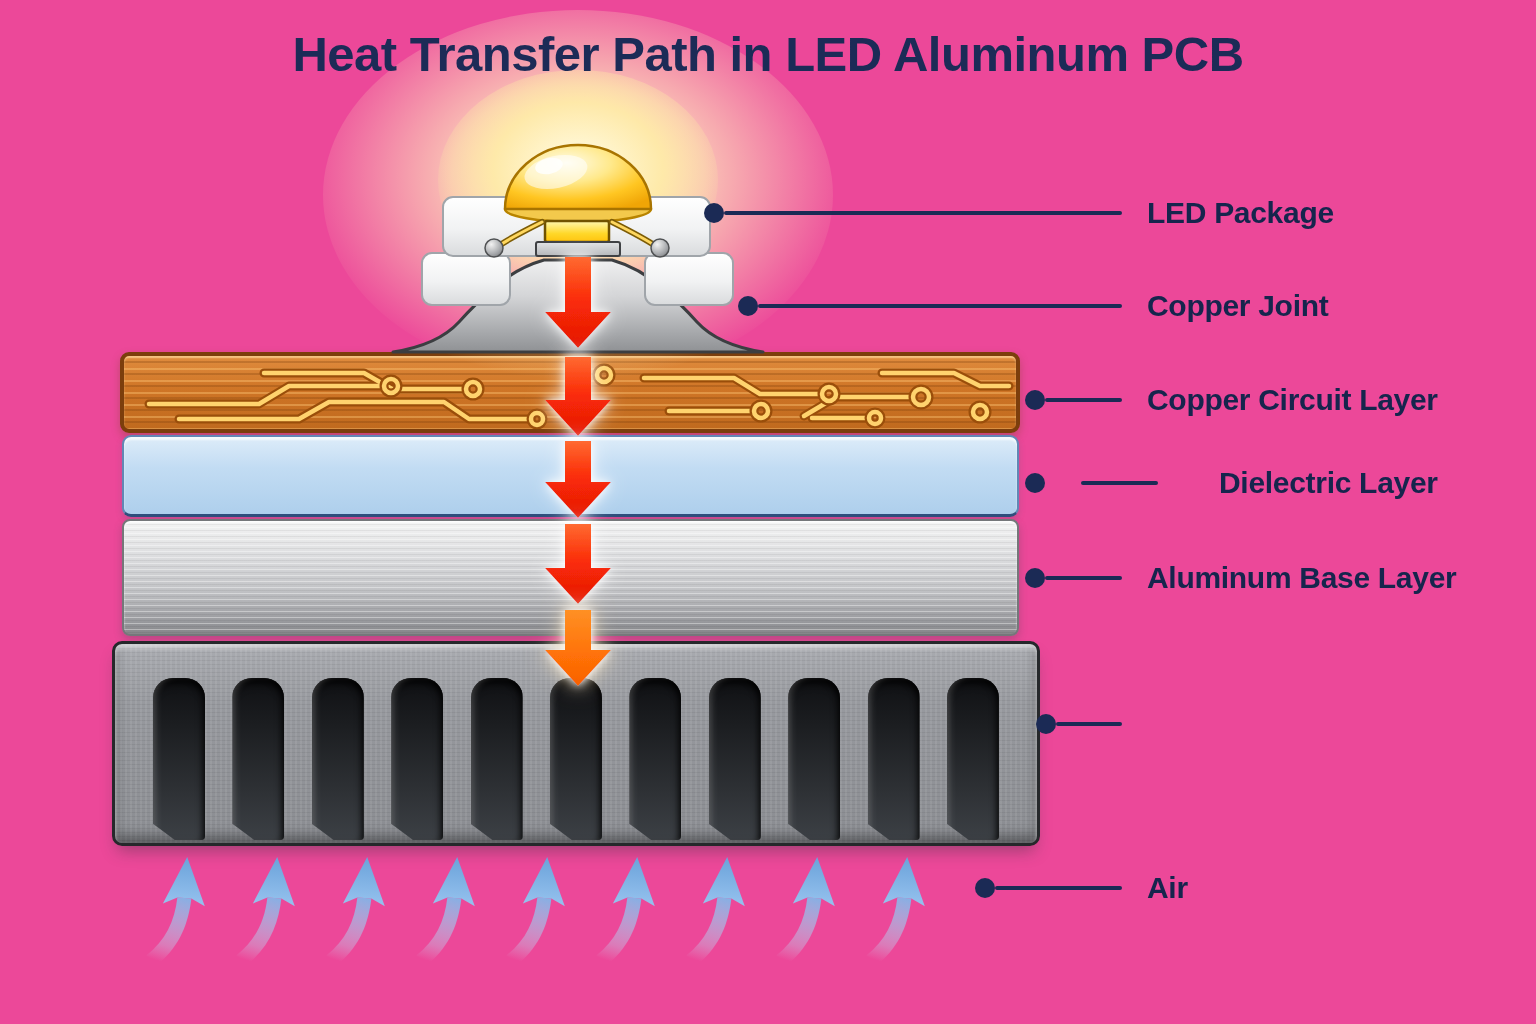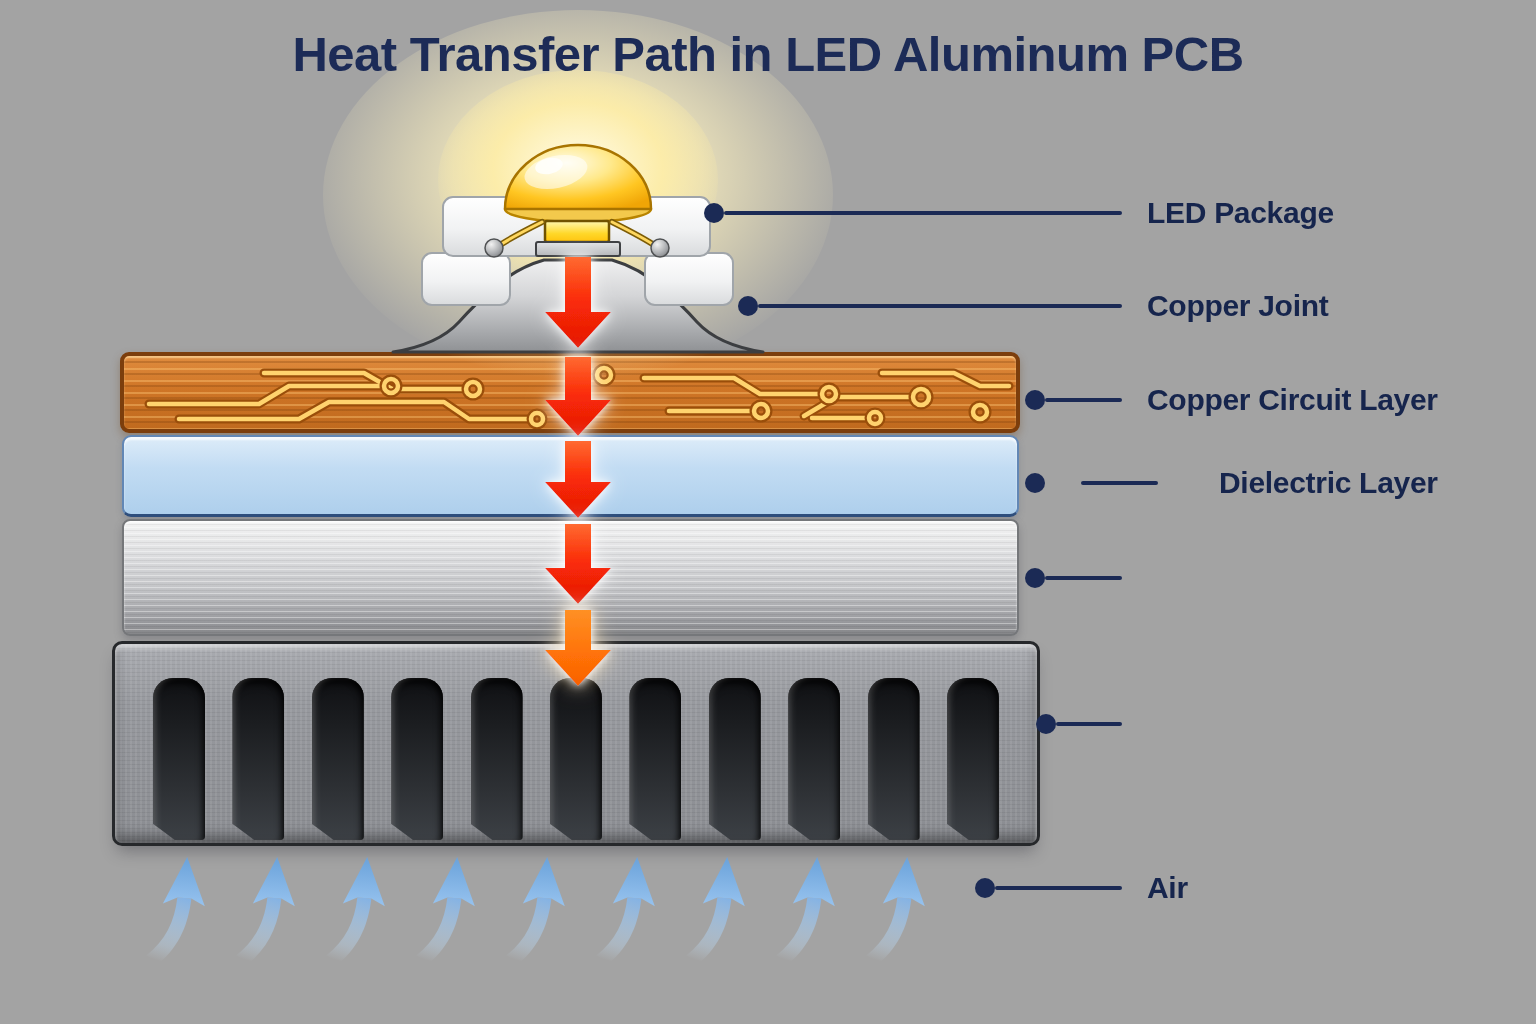--- a/index.html
+++ b/index.html
@@ -1,18 +1,18 @@
 <!DOCTYPE html>
 <html><head>
 <meta charset="utf-8">
 <style>
   html,body{margin:0;padding:0;background:#ffffff;}
   .screen{
     position:relative; width:1536px; height:1024px; overflow:hidden;
-    background:#a3a3a3;
+    background:#ec4899;
     font-family:"Liberation Sans", sans-serif;
   }
   .title{
     position:absolute; top:26px; left:0; width:100%;
     text-align:center; font-size:49px; font-weight:700;
     color:#1c2b57; letter-spacing:-0.5px; z-index:40;
   }
   
   .layer{position:absolute; box-sizing:border-box; z-index:10;}
   .copper{
@@ -287,20 +287,21 @@
     <span class="ltext">Copper Circuit Layer</span>
   </div>
   <div class="callout" style="left:1025px; top:483px;gap:36px;">
     <span class="dot"></span>
     <span class="lline" style="width:77px;"></span>
     <span class="ltext">Dielectric Layer</span>
   </div>
   <div class="callout" style="left:1025px; top:578px;">
     <span class="dot"></span>
     <span class="lline" style="width:77px;"></span>
+    <span class="ltext">Aluminum Base Layer</span>
   </div>
   <div class="callout" style="left:1036px; top:724px;">
     <span class="dot"></span>
     <span class="lline" style="width:66px;"></span>
   </div>
   <div class="callout" style="left:975px; top:888px;">
     <span class="dot"></span>
     <span class="lline" style="width:127px;"></span>
     <span class="ltext">Air</span>
   </div>

